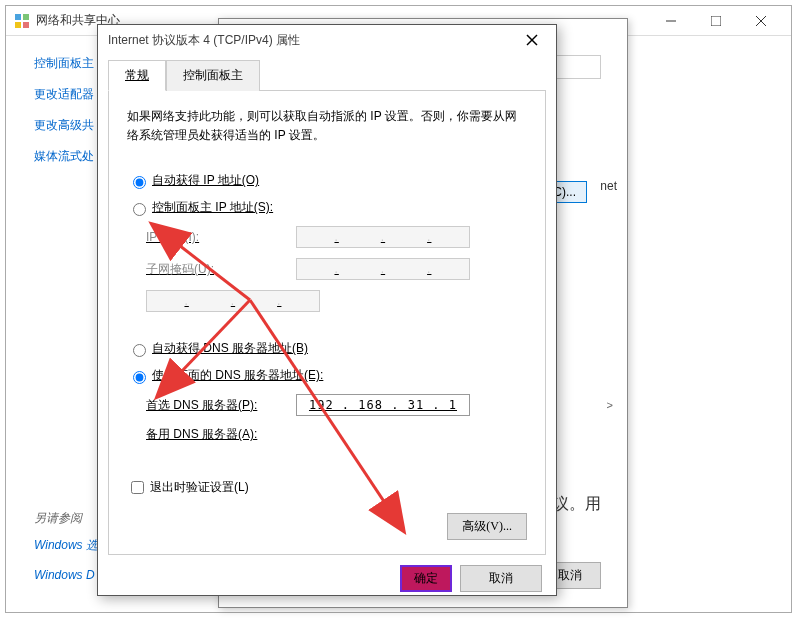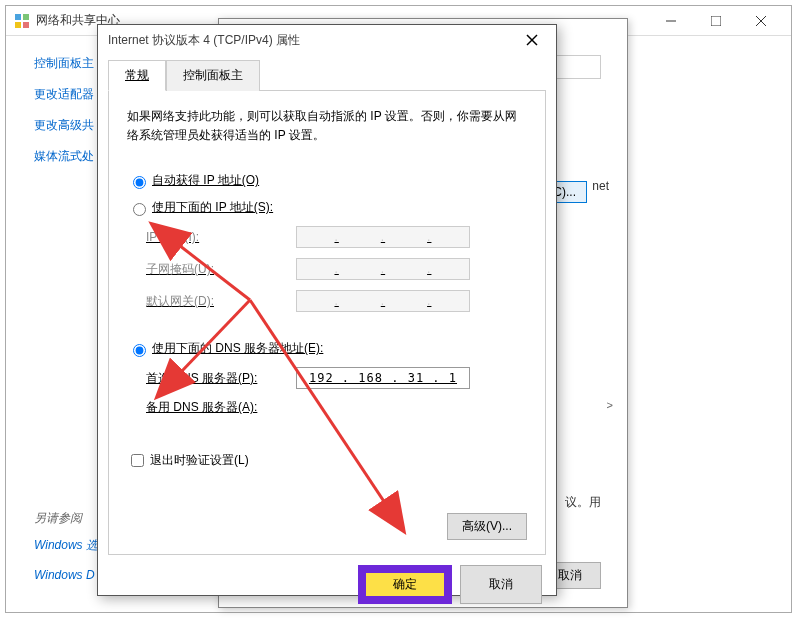--- a/index.html
+++ b/index.html
@@ -16,24 +16,24 @@
 
 .bg-sidebar { position: absolute; left: 0; top: 31px; width: 200px; padding: 18px 0 0 28px; }
 .bg-link { color: #0066cc; margin-bottom: 14px; cursor: pointer; font-size: 12px; }
 
 .bg-bottom { position: absolute; left: 28px; bottom: 16px; font-style: italic; }
 .bg-seealso { color: #666; margin-bottom: 10px; font-size: 12px; }
 
 
 .mid-dialog { position: absolute; left: 218px; top: 18px; width: 410px; height: 590px; background: #fff; border: 1px solid #888; box-shadow: 2px 2px 8px rgba(0,0,0,0.2); }
 .mid-c-btn { position: absolute; right: 40px; top: 162px; border: 1px solid #0078d7; background: #e5f1fb; padding: 3px 10px; font-size: 12px; }
-.mid-net-label { position: absolute; right: 18px; top: 160px; font-size: 12px; color: #333; }
+.mid-net-label { position: absolute; right: 10px; top: 160px; font-size: 12px; color: #333; }
 .mid-bottom-btn { position: absolute; right: 26px; bottom: 18px; border: 1px solid #adadad; background: #e1e1e1; padding: 4px 18px; font-size: 12px; }
 .mid-search { position: absolute; right: 26px; top: 36px; width: 140px; height: 24px; border: 1px solid #ccc; padding: 3px 6px; color: #888; font-size: 12px; }
-.mid-text { position: absolute; right: 26px; top: 475px; font-size: 12px; color: #333; text-align: left; }
+.mid-text { position: absolute; right: 26px; top: 475px; font-size: 16px; color: #333; text-align: left; }
 
 
 .fg-dialog { position: absolute; left: 97px; top: 24px; width: 460px; height: 572px; background: #fff; border: 1px solid #555; box-shadow: 3px 3px 12px rgba(0,0,0,0.3); }
 .fg-titlebar { height: 30px; display: flex; align-items: center; padding: 0 10px; }
 .fg-title { flex: 1; font-size: 12px; color: #404040; }
 .fg-close { width: 28px; height: 28px; display: flex; align-items: center; justify-content: center; cursor: pointer; }
 
 .fg-body { padding: 4px 10px 10px 10px; }
 
 .tab-strip { display: flex; border-bottom: 1px solid #ccc; }
@@ -55,25 +55,25 @@
 .ip-input { width: 174px; height: 22px; border: 1px solid #999; background: #fff; display: flex; align-items: center; justify-content: space-around; font-size: 12px; padding: 0 6px; font-family: monospace; letter-spacing: 1px; }
 .ip-input.disabled { background: #f5f5f5; color: #bbb; border-color: #ccc; }
 .ip-dot { color: #888; }
 .ip-input.disabled .ip-dot { color: #ccc; }
 
 .group-box { border: 1px solid transparent; margin-bottom: 16px; text-decoration: underline; }
 
 .checkbox-row { display: flex; align-items: center; margin-top: 24px; font-size: 12px; }
 .checkbox-row input { margin-right: 6px; }
 
-.adv-btn { position: absolute; right: 18px; bottom: 14px; border: 1px solid #adadad; background: #e1e1e1; padding: 4px 14px; font-size: 12px; cursor: pointer; }
+.adv-btn { position: absolute; right: 18px; bottom: 14px; border: 1px solid #adadad; background: #e1e1e1; padding: 4px 14px; font-size: 12px; cursor: pointer; font-family: Liberation Serif, serif; }
 
 .dlg-buttons { display: flex; justify-content: flex-end; gap: 8px; margin-top: 10px; padding-right: 4px; }
 .dlg-btn { border: 1px solid #adadad; background: #e1e1e1; padding: 4px 28px; font-size: 12px; cursor: pointer; }
-.dlg-btn.primary { border: 8px solid #6d28d9; background: #fde047; padding: 3px 27px; }
+.dlg-btn.primary { border: 2px solid #6d28d9; background: #be185d; padding: 3px 12px; }
 
 
 .arrow-svg { position: absolute; left: 0; top: 0; pointer-events: none; z-index: 100; }
 </style>
 </head>
 <body>
 
 <div class="bg-window">
   <div class="bg-titlebar">
     <span class="bg-titlebar-icon">
@@ -146,21 +146,21 @@
     <div class="tab-content">
       <div class="desc-text">如果网络支持此功能，则可以获取自动指派的 IP 设置。否则，你需要从网络系统管理员处获得适当的 IP 设置。</div>
 
       <div class="group-box">
         <div class="radio-row">
           <input type="radio" name="ip" checked="" style="">
           <span><span>自动获得 IP 地址(O)</span></span>
         </div>
         <div class="radio-row">
           <input type="radio" name="ip" style="">
-          <span><span>使用下面的 IP 地址(S):</span></span>
+          <span><span>控制面板主 IP 地址(S):</span></span>
         </div>
         <div class="field-group">
           <div class="field-row">
             <span class="field-label disabled">IP 地址(I):</span>
             <div class="ip-input disabled">
                 <span></span>
                 <span class="ip-dot">.</span>
                 <span></span>
                 <span class="ip-dot">.</span>
                 <span></span>
@@ -174,35 +174,38 @@
                 <span></span>
                 <span class="ip-dot">.</span>
                 <span></span>
                 <span class="ip-dot">.</span>
                 <span></span>
                 <span class="ip-dot">.</span>
                 <span></span>
               </div>
           </div>
           <div class="field-row">
-            <span class="field-label disabled">默认网关(D):</span>
             <div class="ip-input disabled">
                 <span></span>
                 <span class="ip-dot">.</span>
                 <span></span>
                 <span class="ip-dot">.</span>
                 <span></span>
                 <span class="ip-dot">.</span>
                 <span></span>
               </div>
           </div>
         </div>
       </div>
 
       <div class="group-box">
+        <div class="radio-row">
+          <input type="radio" name="dns" style="">
+          <span><span>自动获得 DNS 服务器地址(B)</span></span>
+        </div>
         <div class="radio-row">
           <input type="radio" name="dns" checked="" style="">
           <span><span>使用下面的 DNS 服务器地址(E):</span></span>
         </div>
         <div class="field-group">
           <div class="field-row">
             <span class="field-label">首选 DNS 服务器(P):</span>
             <div class="ip-input">192 . 168 .  31  .   1</div>
           </div>
           <div class="field-row">

